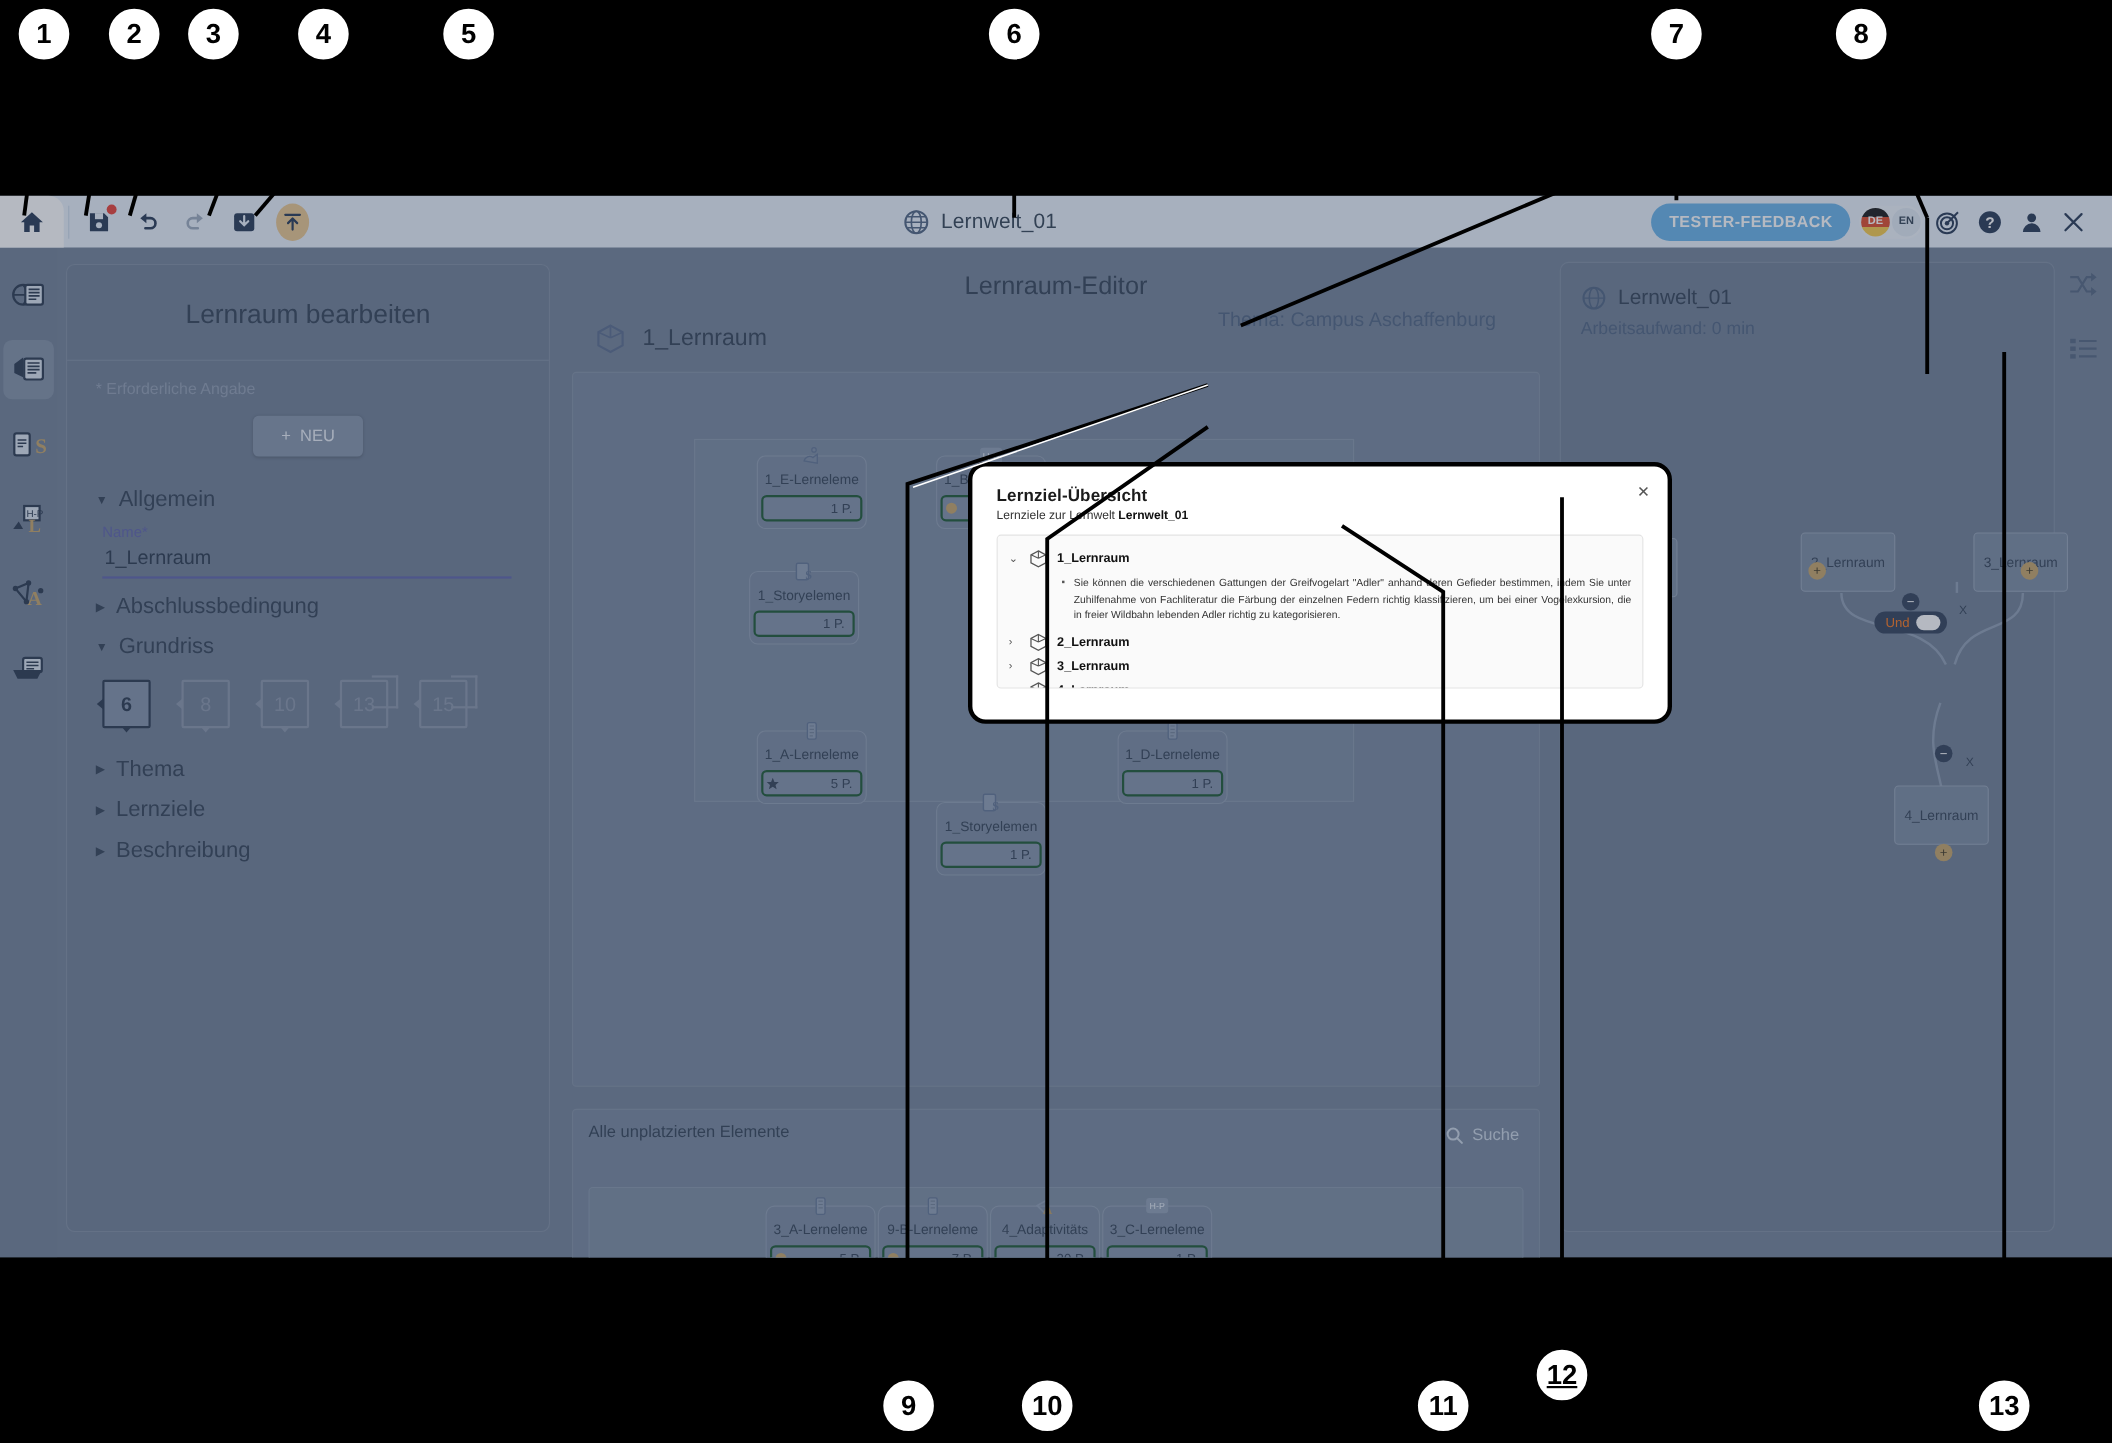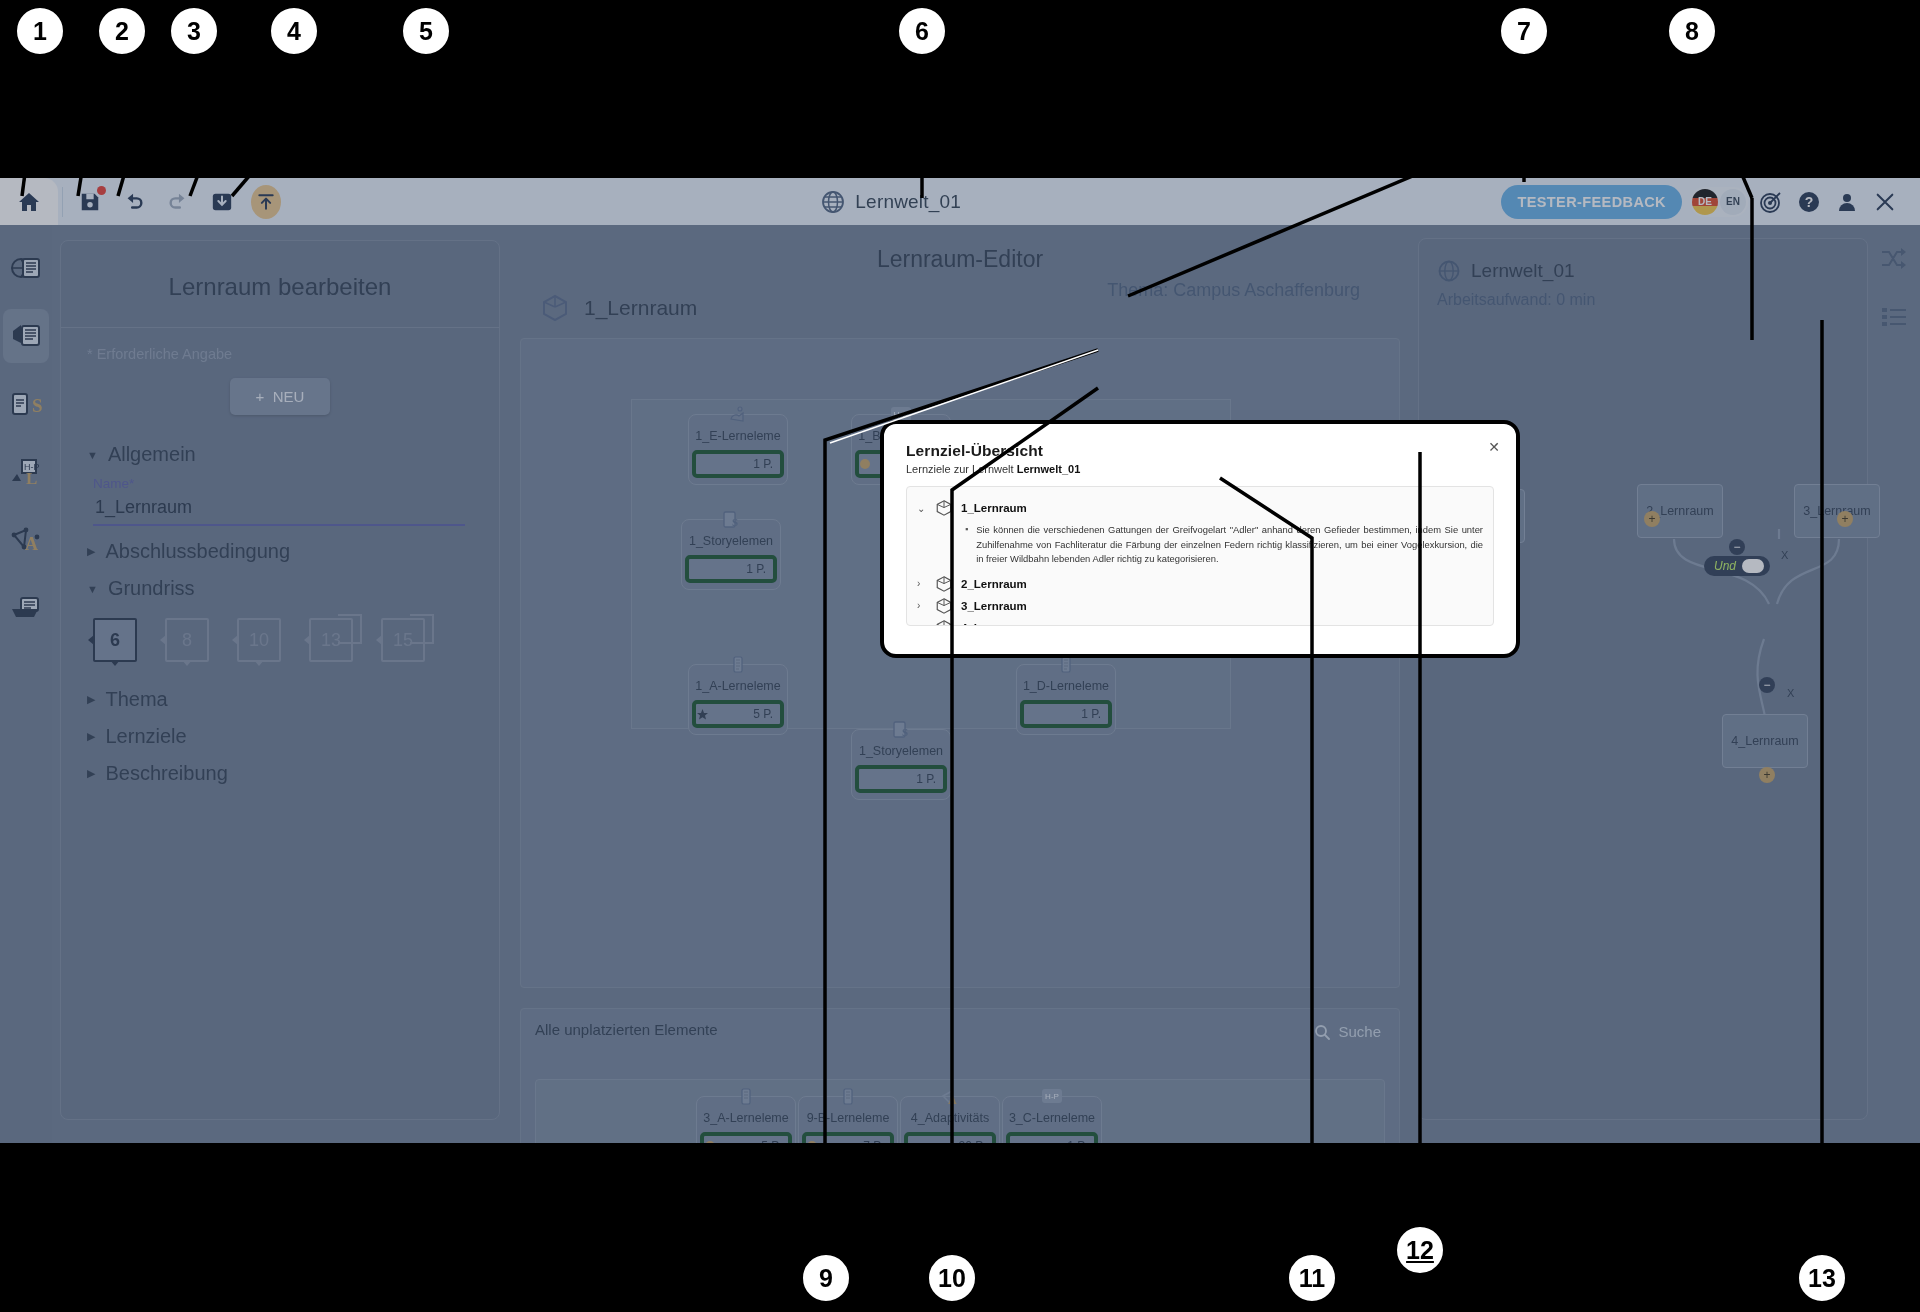--- a/index.html
+++ b/index.html
@@ -109,41 +109,41 @@
     background:#73849b; border:1px solid #7f8ea3; border-radius:4px; overflow:hidden;
   }
   .roomrect { position:absolute; left:110px; top:60px; width:600px; height:330px; background:#77889f; border:1px solid #8595aa;}
   .node {
     position:absolute; width:100px; background:#76879e; border:1px solid #8c9bb0; border-radius:8px;
     display:flex; flex-direction:column; align-items:center; padding:14px 4px 6px;
   }
   .node .nico { position:absolute; top:-12px; left:50%; transform:translateX(-50%); width:26px;height:24px;
                 display:flex;align-items:center;justify-content:center;}
   .node .nlabel { font-size:12.5px; color:#2c3c51; white-space:nowrap; overflow:hidden; }
-  .node .pts { margin-top:7px; width:92px; background:#7e8ea6; border:4px solid #14532d; border-radius:5px;
+  .node .pts { margin-top:7px; width:92px; background:#7e8ea6; border:2px solid #14532d; border-radius:5px;
                font-size:12px; color:#2c3c51; display:flex; align-items:center; justify-content:flex-end; padding:3px 7px; gap:6px;}
   .node .pts .badge { position:absolute; left:4px; width:18px;height:16px; display:flex;align-items:center;justify-content:center;}
   .unplaced { position:absolute; left:0; top:770px; width:880px; height:160px; background:#73849b; border:1px solid #7f8ea3; border-radius:4px;}
   .unplaced-hd { font-size:15px; color:#2c3c51; padding:12px 0 0 14px; }
   .filt-row { display:flex; align-items:center; gap:14px; padding:10px 0 0 14px; font-size:14px; color:#33455e;}
   .unplaced-box { position:absolute; left:14px; top:70px; width:850px; height:80px; background:#78899f; border:1px solid #8595aa; border-radius:4px;}
   .search-pill { position:absolute; right:18px; top:14px; display:flex; align-items:center; gap:8px; color:#c8d4e2; font-size:15px;}
 
   
   .world { position:absolute; left:1418px; top:60px; width:450px; height:882px; background:#6b7b92; border:1px solid #7d8ca1; border-radius:8px;}
   .world-hd { display:flex; align-items:center; gap:10px; padding:20px 0 0 18px; font-size:19px; color:#2c3c51;}
   .world-sub { padding:8px 0 0 18px; font-size:16px; color:#4a5f7e;}
   .wnode { position:absolute; width:86px; height:54px; display:flex;align-items:center;justify-content:center;
            background:#77889f; border:1px solid #93a2b6; border-radius:4px; font-size:12.5px; color:#2c3c51;}
   .wplus { position:absolute; width:16px;height:16px;border-radius:50%; background:#c3a265; color:#3a3018;
            font-size:12px; display:flex;align-items:center;justify-content:center;}
   .wminus{ position:absolute; width:16px;height:16px;border-radius:50%; background:#2b3b55; color:#fff;
            font-size:12px; display:flex;align-items:center;justify-content:center;}
-  .und-pill{ position:absolute; display:flex; align-items:flex-end; gap:6px; background:#2b3b55; color:#bef264;
-             border-radius:16px; padding:3px 6px 3px 10px; font-size:12px;font-style:italic;}
+  .und-pill{ position:absolute; display:flex; align-items:flex-end; gap:6px; background:#2b3b55; color:#f97316;
+             border-radius:16px; padding:3px 6px 3px 10px; font-size:12px;}
   .und-knob{ width:22px;height:14px;background:#fff;border-radius:8px;}
 
   
   .modal {
     position:absolute; left:880px; top:242px; width:640px; height:238px;
     background:#fff; border:4px solid #000; border-radius:16px; z-index:60; padding:18px 22px;
   }
   .mod-title { font-size:15.5px; color:#1b1b1b; font-weight:bold; letter-spacing:.1px;}
   .mod-sub { font-size:11px; color:#333; margin-top:3px;}
   .mod-sub b { color:#111; }

